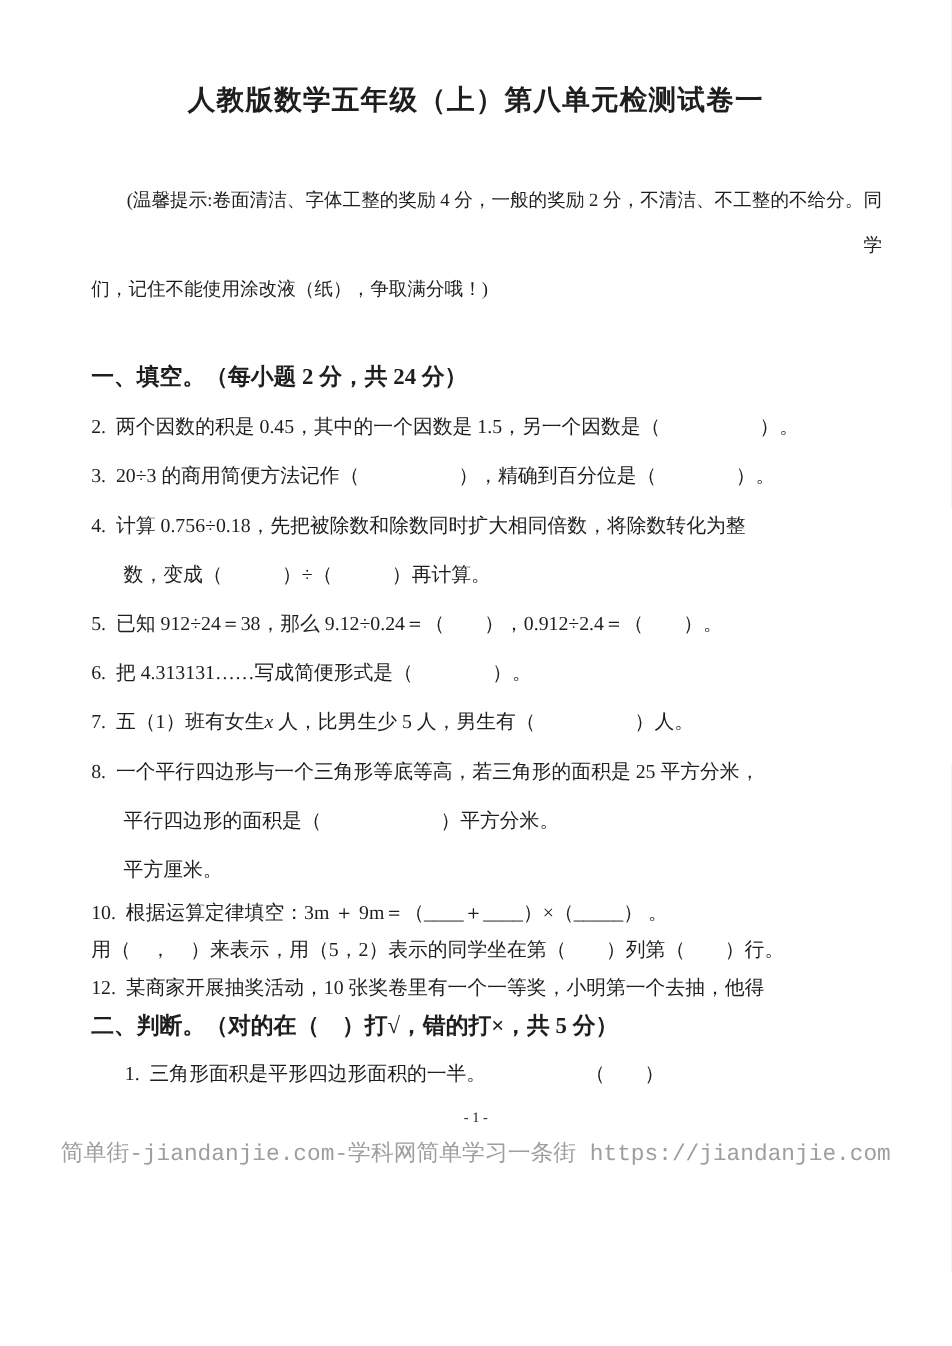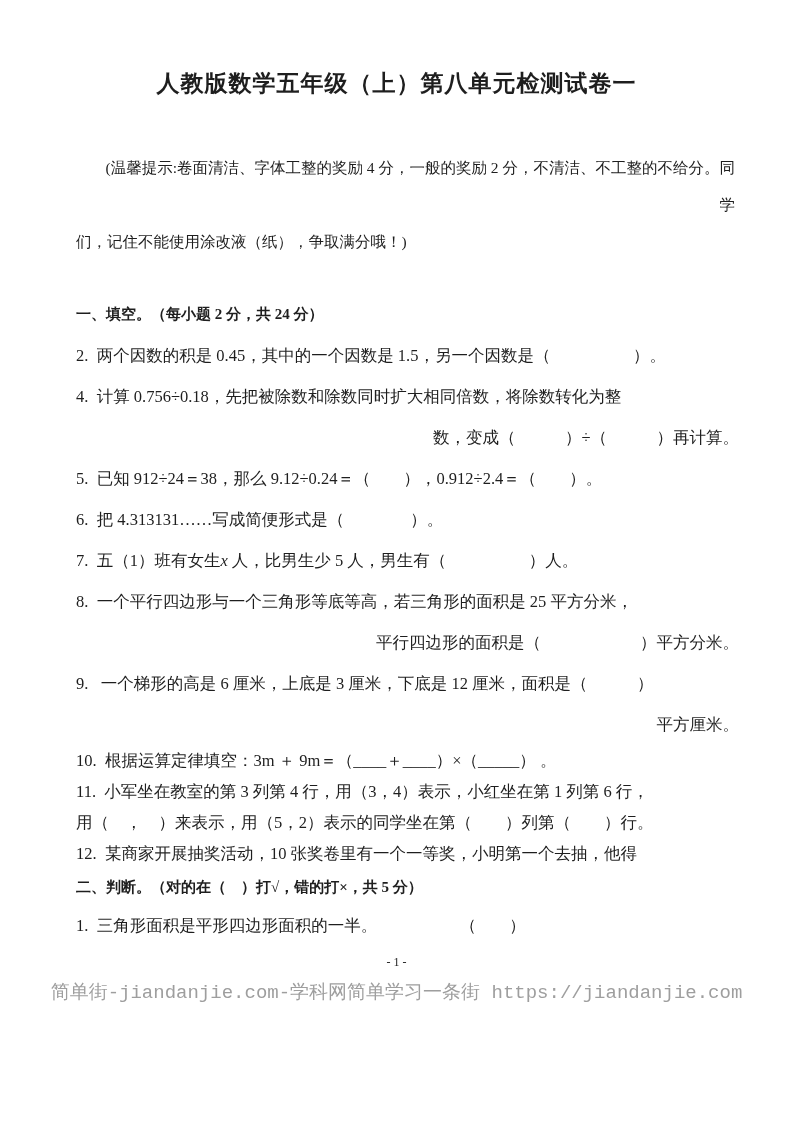--- a/index.html
+++ b/index.html
@@ -28,23 +28,23 @@
   }
   .hint-l1 { text-indent: 1.9em; text-align: right; }
   .content {
     margin: 34px 54px 0 76px;
     font-size: 16.5px;
   }
   .line { white-space: pre-wrap; }
   .lh41 { line-height: 41px; }
   .lh31 { line-height: 31px; }
   .lh36 { line-height: 36px; }
-  .lh42 { line-height: 42px; }
-  .heading { font-weight: bold; font-size: 15px; }
-  .cont-indent { padding-left: 27px; text-align: right; }
+  .lh42 { line-height: 42px; margin-left: 28px; }
+  .heading { font-weight: bold; font-size: 19px; }
+  .cont-indent { padding-left: 27px; }
   .var-italic { font-style: italic; }
   .page-number {
     text-align: center;
     font-size: 12px;
     margin-top: 8px;
     color: #222222;
   }
   .site-footer {
     text-align: center;
     margin-top: 9px;
@@ -63,31 +63,30 @@
   <div class="hint-block">
     <div class="line hint-l1">(温馨提示:卷面清洁、字体工整的奖励 4 分，一般的奖励 2 分，不清洁、不工整的不给分。同学</div>
     <div class="line">们，记住不能使用涂改液（纸），争取满分哦！)</div>
   </div>
 
   <div class="content">
 
     <div class="line lh41 heading">一、填空。（每小题 2 分，共 24 分）</div>
 
     <div class="line lh41">2.  两个因数的积是 0.45，其中的一个因数是 1.5，另一个因数是（　　　　　）。</div>
+    <div class="line lh41">3.  20÷3 的商用简便方法记作（　　　　　），精确到百分位是（　　　　）。</div>
     <div class="line lh41">4.  计算 0.756÷0.18，先把被除数和除数同时扩大相同倍数，将除数转化为整</div>
     <div class="line lh41 cont-indent">数，变成（　　　）÷（　　　）再计算。</div>
     <div class="line lh41">5.  已知 912÷24＝38，那么 9.12÷0.24＝（　　），0.912÷2.4＝（　　）。</div>
     <div class="line lh41">6.  把 4.313131……写成简便形式是（　　　　）。</div>
     <div class="line lh41"><span>7.  五（1）班有女生</span><span class="var-italic">x</span><span> 人，比男生少 5 人，男生有（　　　　　）人。</span></div>
     <div class="line lh41">8.  一个平行四边形与一个三角形等底等高，若三角形的面积是 25 平方分米，</div>
     <div class="line lh41 cont-indent">平行四边形的面积是（　　　　　　）平方分米。</div>
-    <div class="line lh41">9.   一个梯形的高是 6 厘米，上底是 3 厘米，下底是 12 厘米，面积是（　　　）</div>
     <div class="line lh41 cont-indent">平方厘米。</div>
     <div class="line lh31">10.  根据运算定律填空：3m ＋ 9m＝（____＋____）×（_____） 。</div>
-    <div class="line lh31">11.  小军坐在教室的第 3 列第 4 行，用（3，4）表示，小红坐在第 1 列第 6 行，</div>
     <div class="line lh31">用（　，　）来表示，用（5，2）表示的同学坐在第（　　）列第（　　）行。</div>
     <div class="line lh31">12.  某商家开展抽奖活动，10 张奖卷里有一个一等奖，小明第一个去抽，他得</div>
 
     <div class="line lh36 heading">二、判断。（对的在（　）打√，错的打×，共 5 分）</div>
 
     <div class="line lh42">1.  三角形面积是平形四边形面积的一半。　　　　　（　　）</div>
 
   </div>
 
   <div class="page-number">- 1 -</div>

